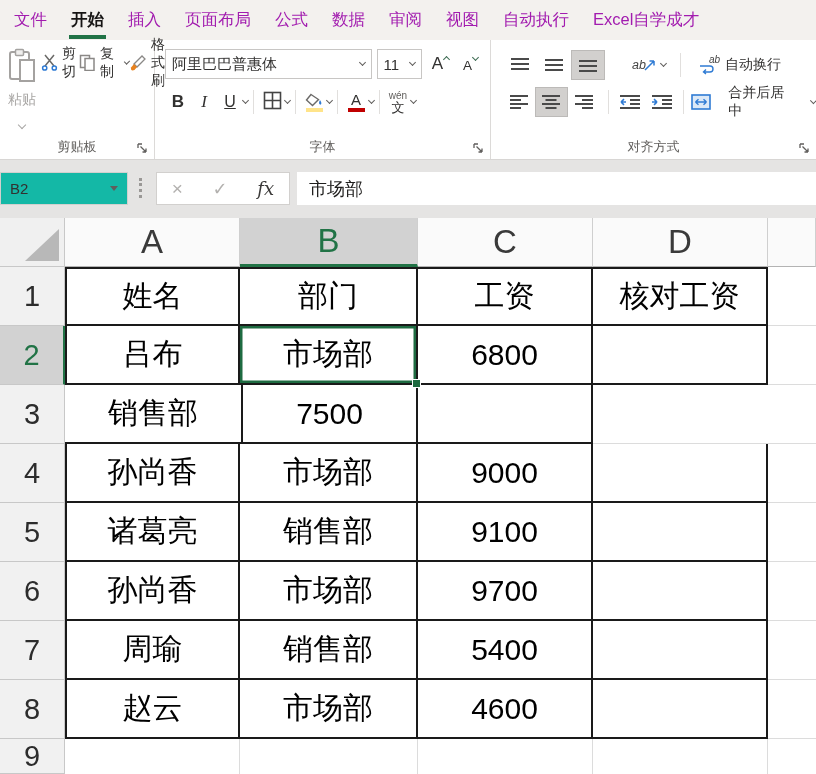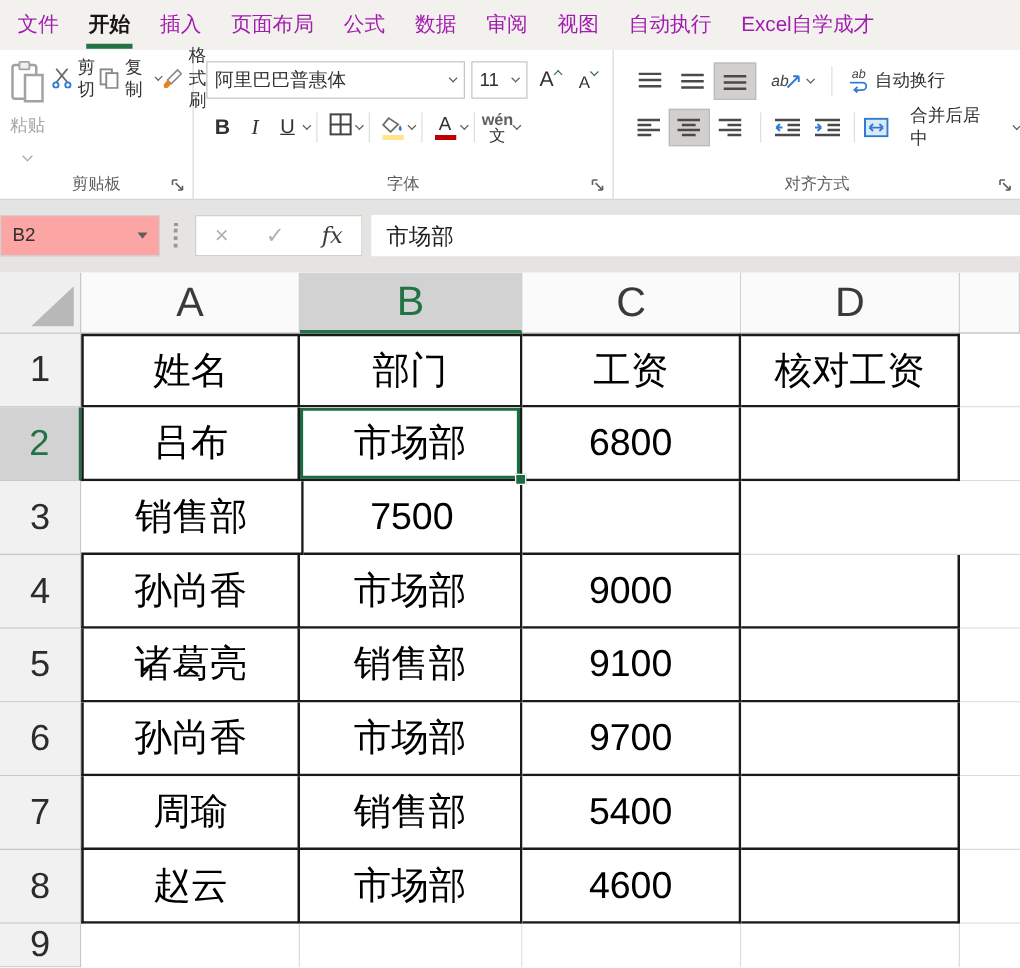--- a/index.html
+++ b/index.html
@@ -67,44 +67,44 @@
   .font-row2 { display:flex; align-items:center; margin-top:8px; height:30px; }
   .fbtn { display:flex; align-items:center; justify-content:center; min-width:26px; height:28px; color:#323130; }
   .fbtn .glyph-b { font-weight:bold; font-size:17px; }
   .fbtn .glyph-i { font-style:italic; font-family:"Liberation Serif","DejaVu Serif",serif; font-size:17px; }
   .fbtn .glyph-u { text-decoration:underline; font-size:16px; }
   .vsep { width:1px; height:24px; background:#e1dfdd; margin:0 5px; }
   .stack { display:flex; flex-direction:column; align-items:center; line-height:1; }
   .stack .bar { width:17px; height:4px; margin-top:1px; }
   .stack .letter { font-size:15px; }
   .phon { display:flex; flex-direction:column; align-items:center; line-height:1; color:#323130; }
-  .phon .top { font-size:13px; color:#605e5c;font-weight:bold; }
+  .phon .top { font-size:10px; color:#605e5c; }
   .phon .bot { font-size:13px; }
   
   .g-align { flex:1; padding:9px 0 0 12px; }
   .al-row { display:flex; align-items:center; height:32px; }
   .al-row + .al-row { margin-top:5px; }
   .albtn {
     width:34px; height:30px; display:flex; align-items:center; justify-content:center;
     border:1px solid transparent;
   }
   .albtn.on { background:#d2d0ce; border-color:#bcbab8; }
   .txtbtn { display:flex; align-items:center; font-size:14px; color:#323130; margin-left:8px; }
   .txtbtn .ic { margin-right:5px; display:flex; align-items:center; }
   .txtbtn .chev { margin-left:8px; }
-  .ab-ic { font-size:12.5px; font-style:italic; color:#444; line-height:1; }
+  .ab-ic { font-size:12.5px; font-style:italic; color:#444; line-height:1;margin-left:15px; }
   .wrap-ic { display:flex; flex-direction:column; align-items:center; line-height:1; }
   .wrap-ic .ab-ic { font-size:10px; }
   
   .fbar {
     height:58px; background:#e5e4e3; display:flex; align-items:flex-start;
     padding-top:12px; position:relative;
   }
   .namebox {
-    width:128px; height:33px; background:#fca5a5; border:1px solid #d2d0ce;
+    width:128px; height:33px; background:#14b8a6; border:1px solid #d2d0ce;
     display:flex; align-items:center; padding:0 9px; font-size:15px; color:#323130;
   }
   .namebox .tri {
     margin-left:auto; width:0; height:0;
     border-left:4.5px solid transparent; border-right:4.5px solid transparent;
     border-top:5px solid #605e5c;
   }
   .dots { height:20px; border-left:3px dotted #9a9896; margin:6px 0 0 11px; }
   .fxbox {
     margin-left:14px; width:134px; height:33px; background:#fff; border:1px solid #d2d0ce;

